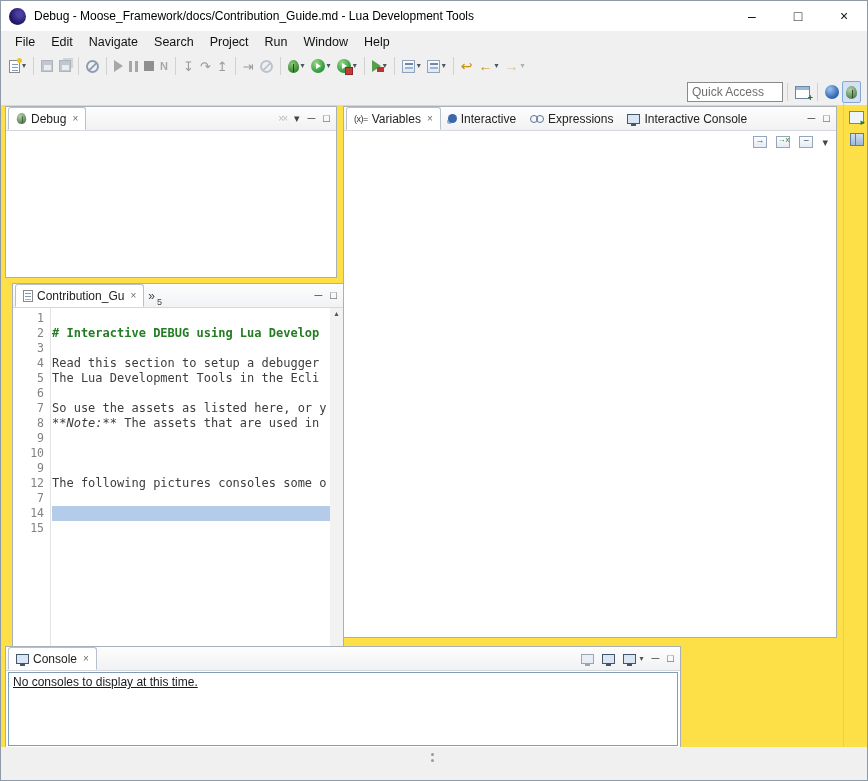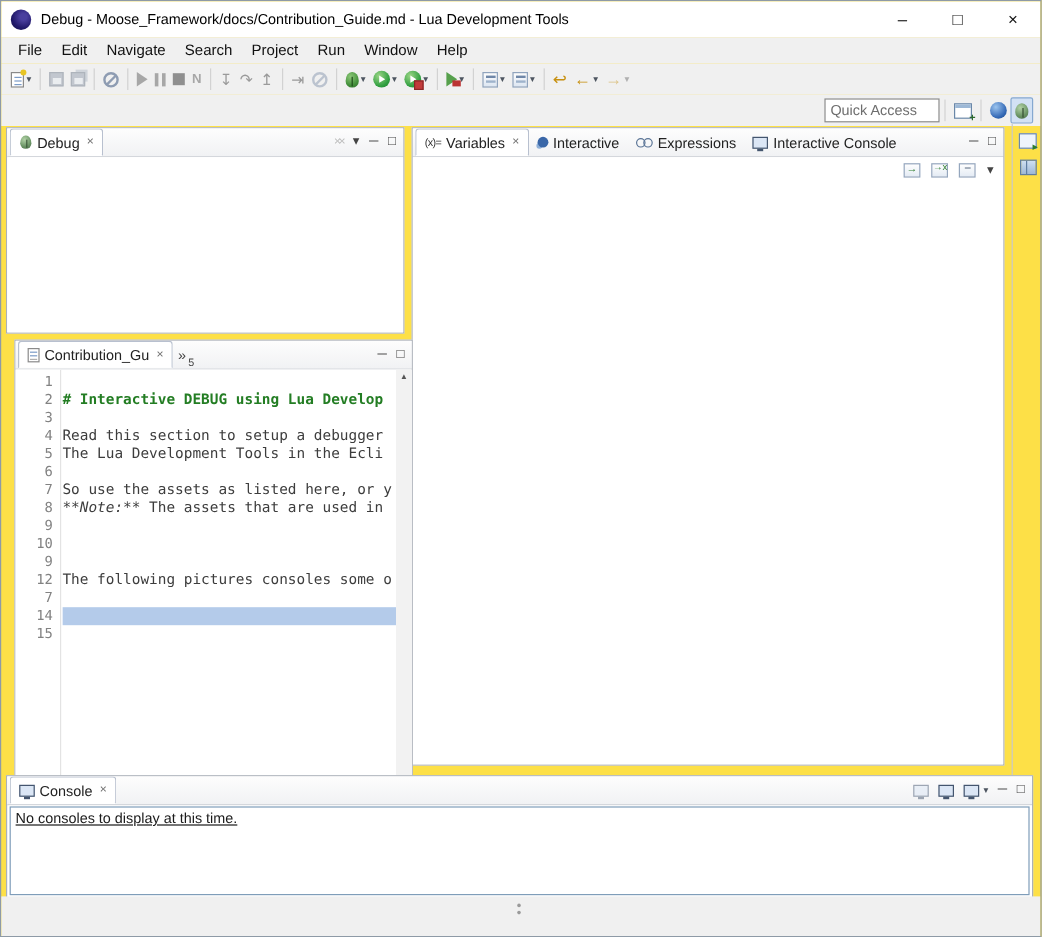--- a/index.html
+++ b/index.html
@@ -69,21 +69,21 @@
   .tab.selected { background:#fff; border:1px solid #b8c0cf; border-bottom-color:#fff; }
   .tab .tclose { font-size:10px; color:#6e6e6e; margin-left:2px; }
   .phead-icons { margin-left:auto; display:flex; align-items:center; gap:8px; padding-right:6px; height:100%; }
   .hicon { font-size:11px; color:#444; line-height:1; }
   .pbody { position:absolute; left:0; right:0; bottom:0; top:24px; background:#fff; }
 
   
   .debug-panel   { left:4px;  top:105px; width:332px; height:172px; }
   .editor-panel  { left:11px;  top:282px; width:332px; height:396px; }
   .right-panel   { left:342px; top:105px; width:494px; height:532px; }
-  .console-panel { left:4px;  top:645px; width:856px; height:103px; }
+  .console-panel { left:4px;  top:645px; width:676px; height:103px; }
   .right-rail { position:absolute; left:842px; top:102px; width:26px; height:650px; border-left:1px solid #c9c9c9; display:flex; flex-direction:column; align-items:center; padding-top:8px; gap:9px; }
 
   
   .bug-small { transform:scale(.85); }
   .file-icon { width:10px; height:12px; background:#fff; border:1px solid #8a8a8a; position:relative; }
   .file-icon::before { content:""; position:absolute; left:1px; top:2px; width:6px; height:1px; background:#7c9cc8; box-shadow:0 3px 0 #7c9cc8, 0 6px 0 #b0b0b0; }
   .vars-glyph { font-size:9px; color:#333; letter-spacing:-0.5px; }
   .bp-icon { width:9px; height:9px; border-radius:50%; background:#3a67a8; box-shadow:-3px 3px 0 -2px #8fb0d8; }
   .expr-icon { width:14px; height:7px; position:relative; }
   .expr-icon::before, .expr-icon::after { content:""; position:absolute; top:0; width:6px; height:6px; border:1px solid #5a7496; border-radius:50%; }

